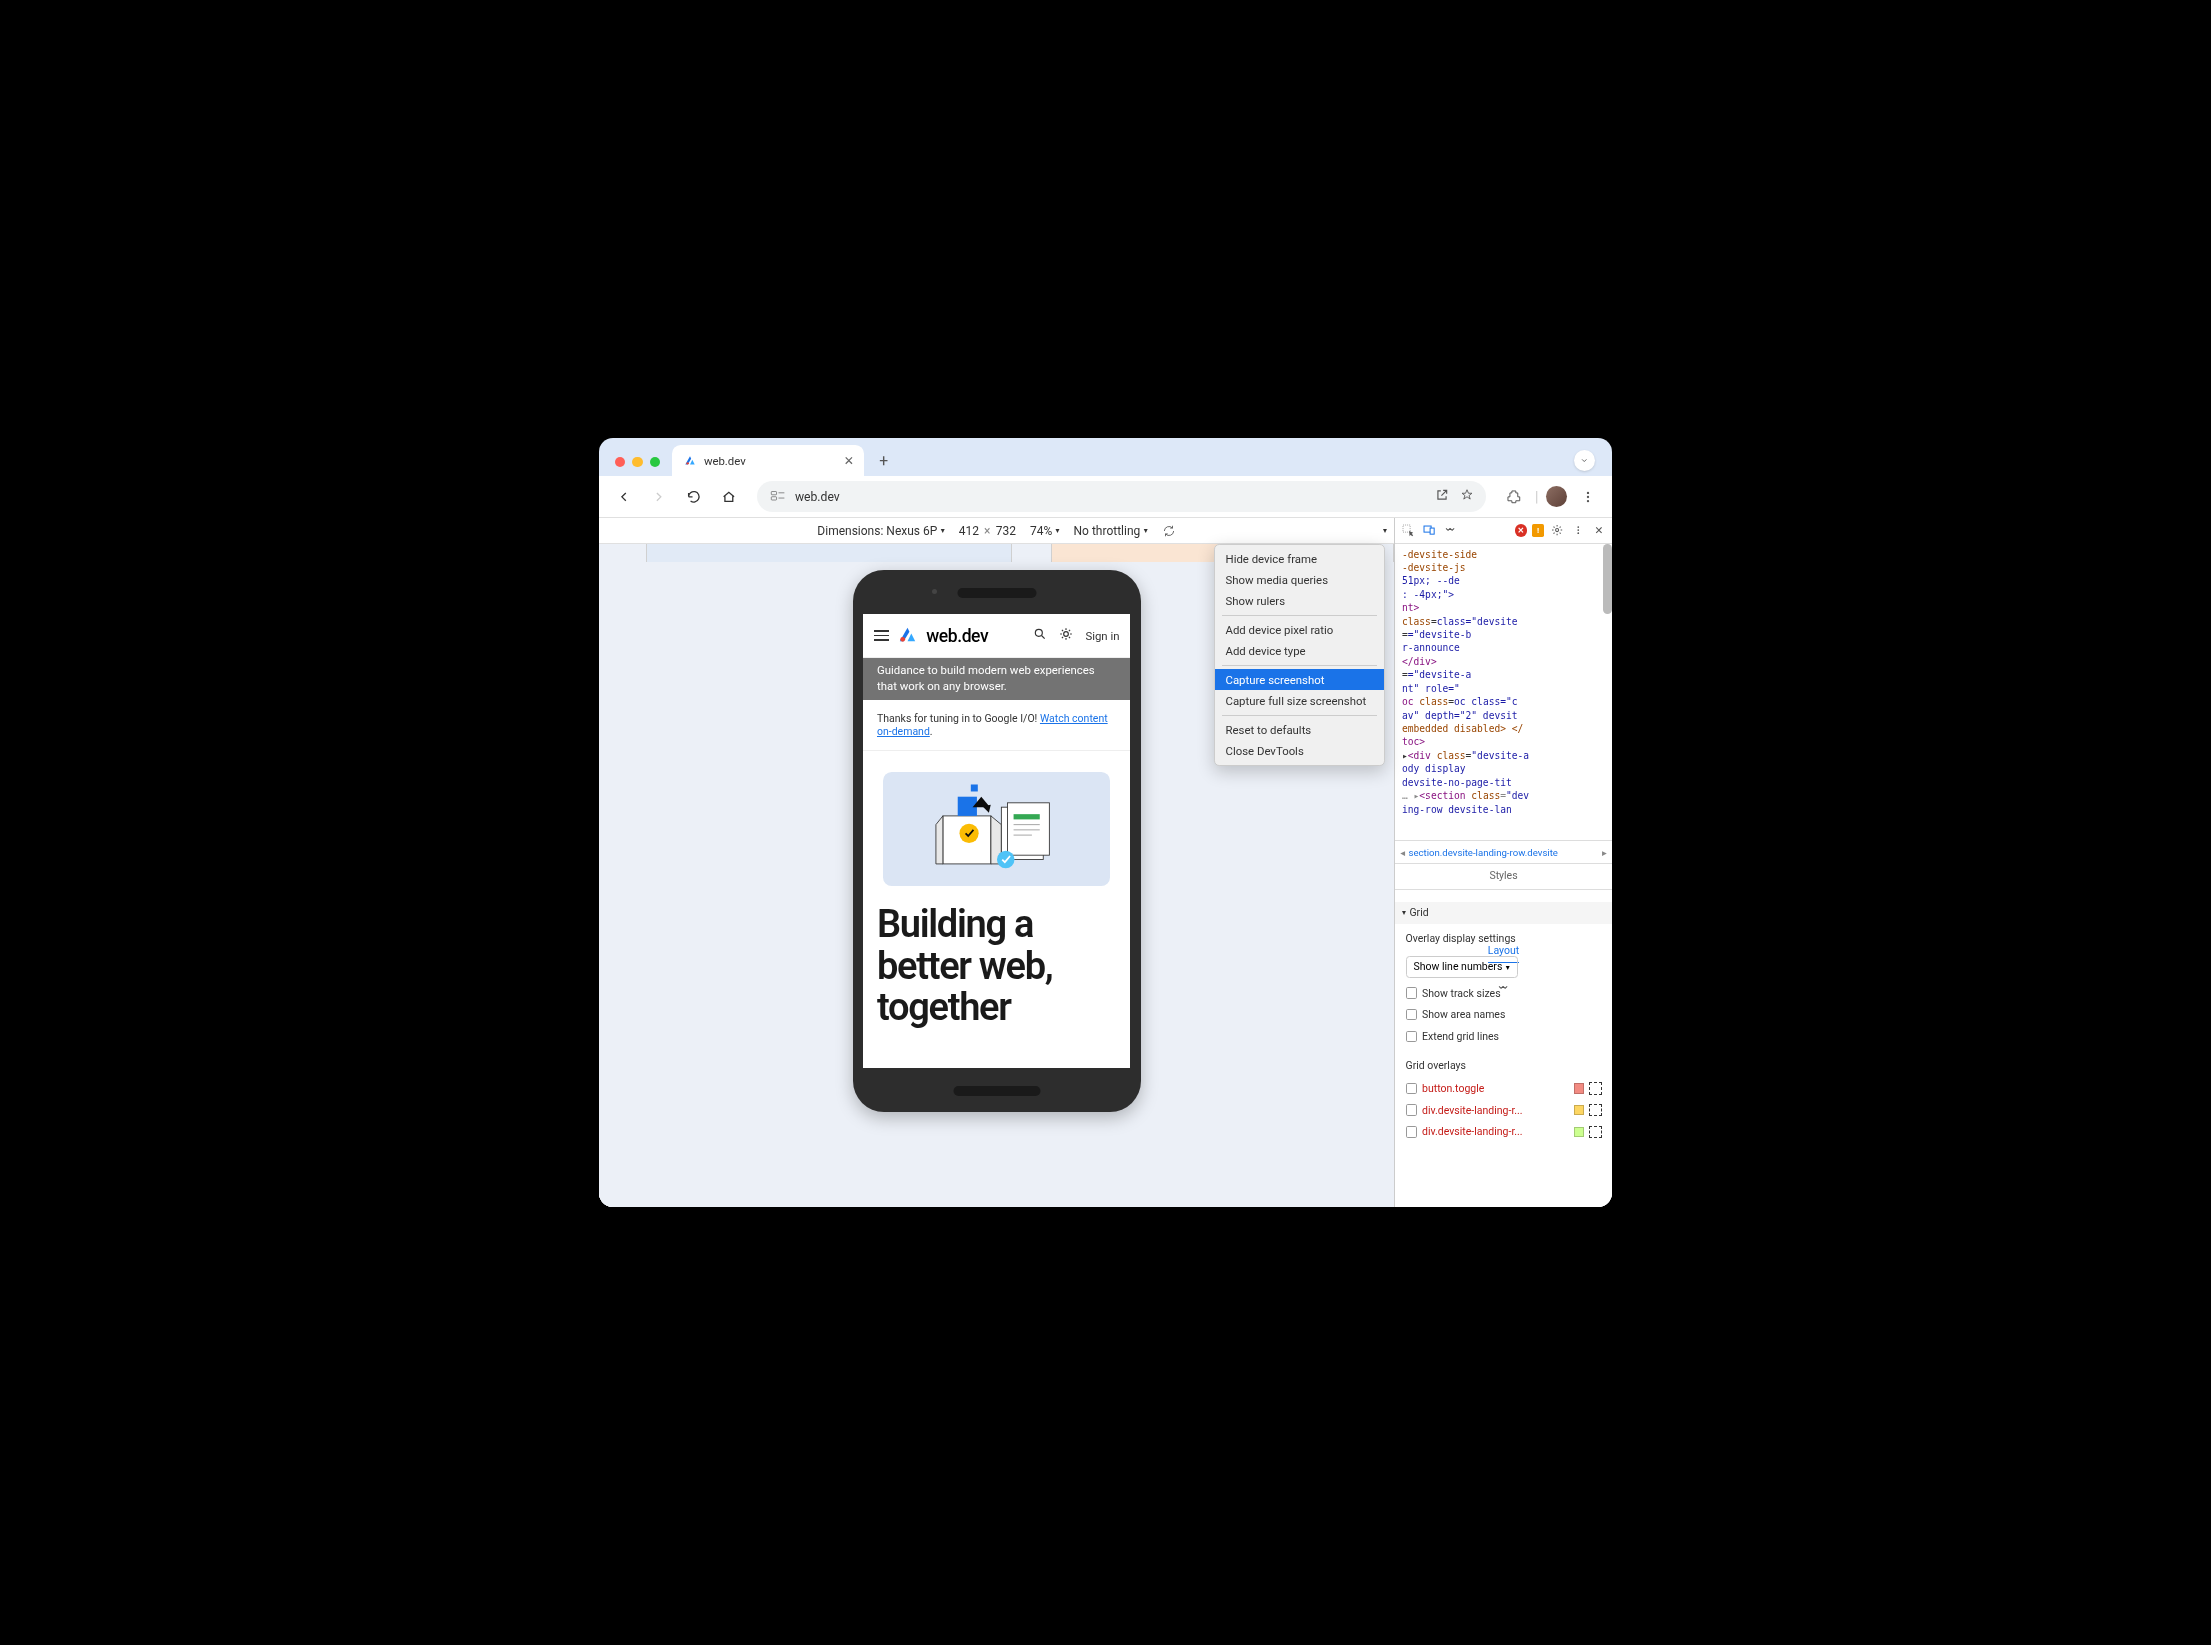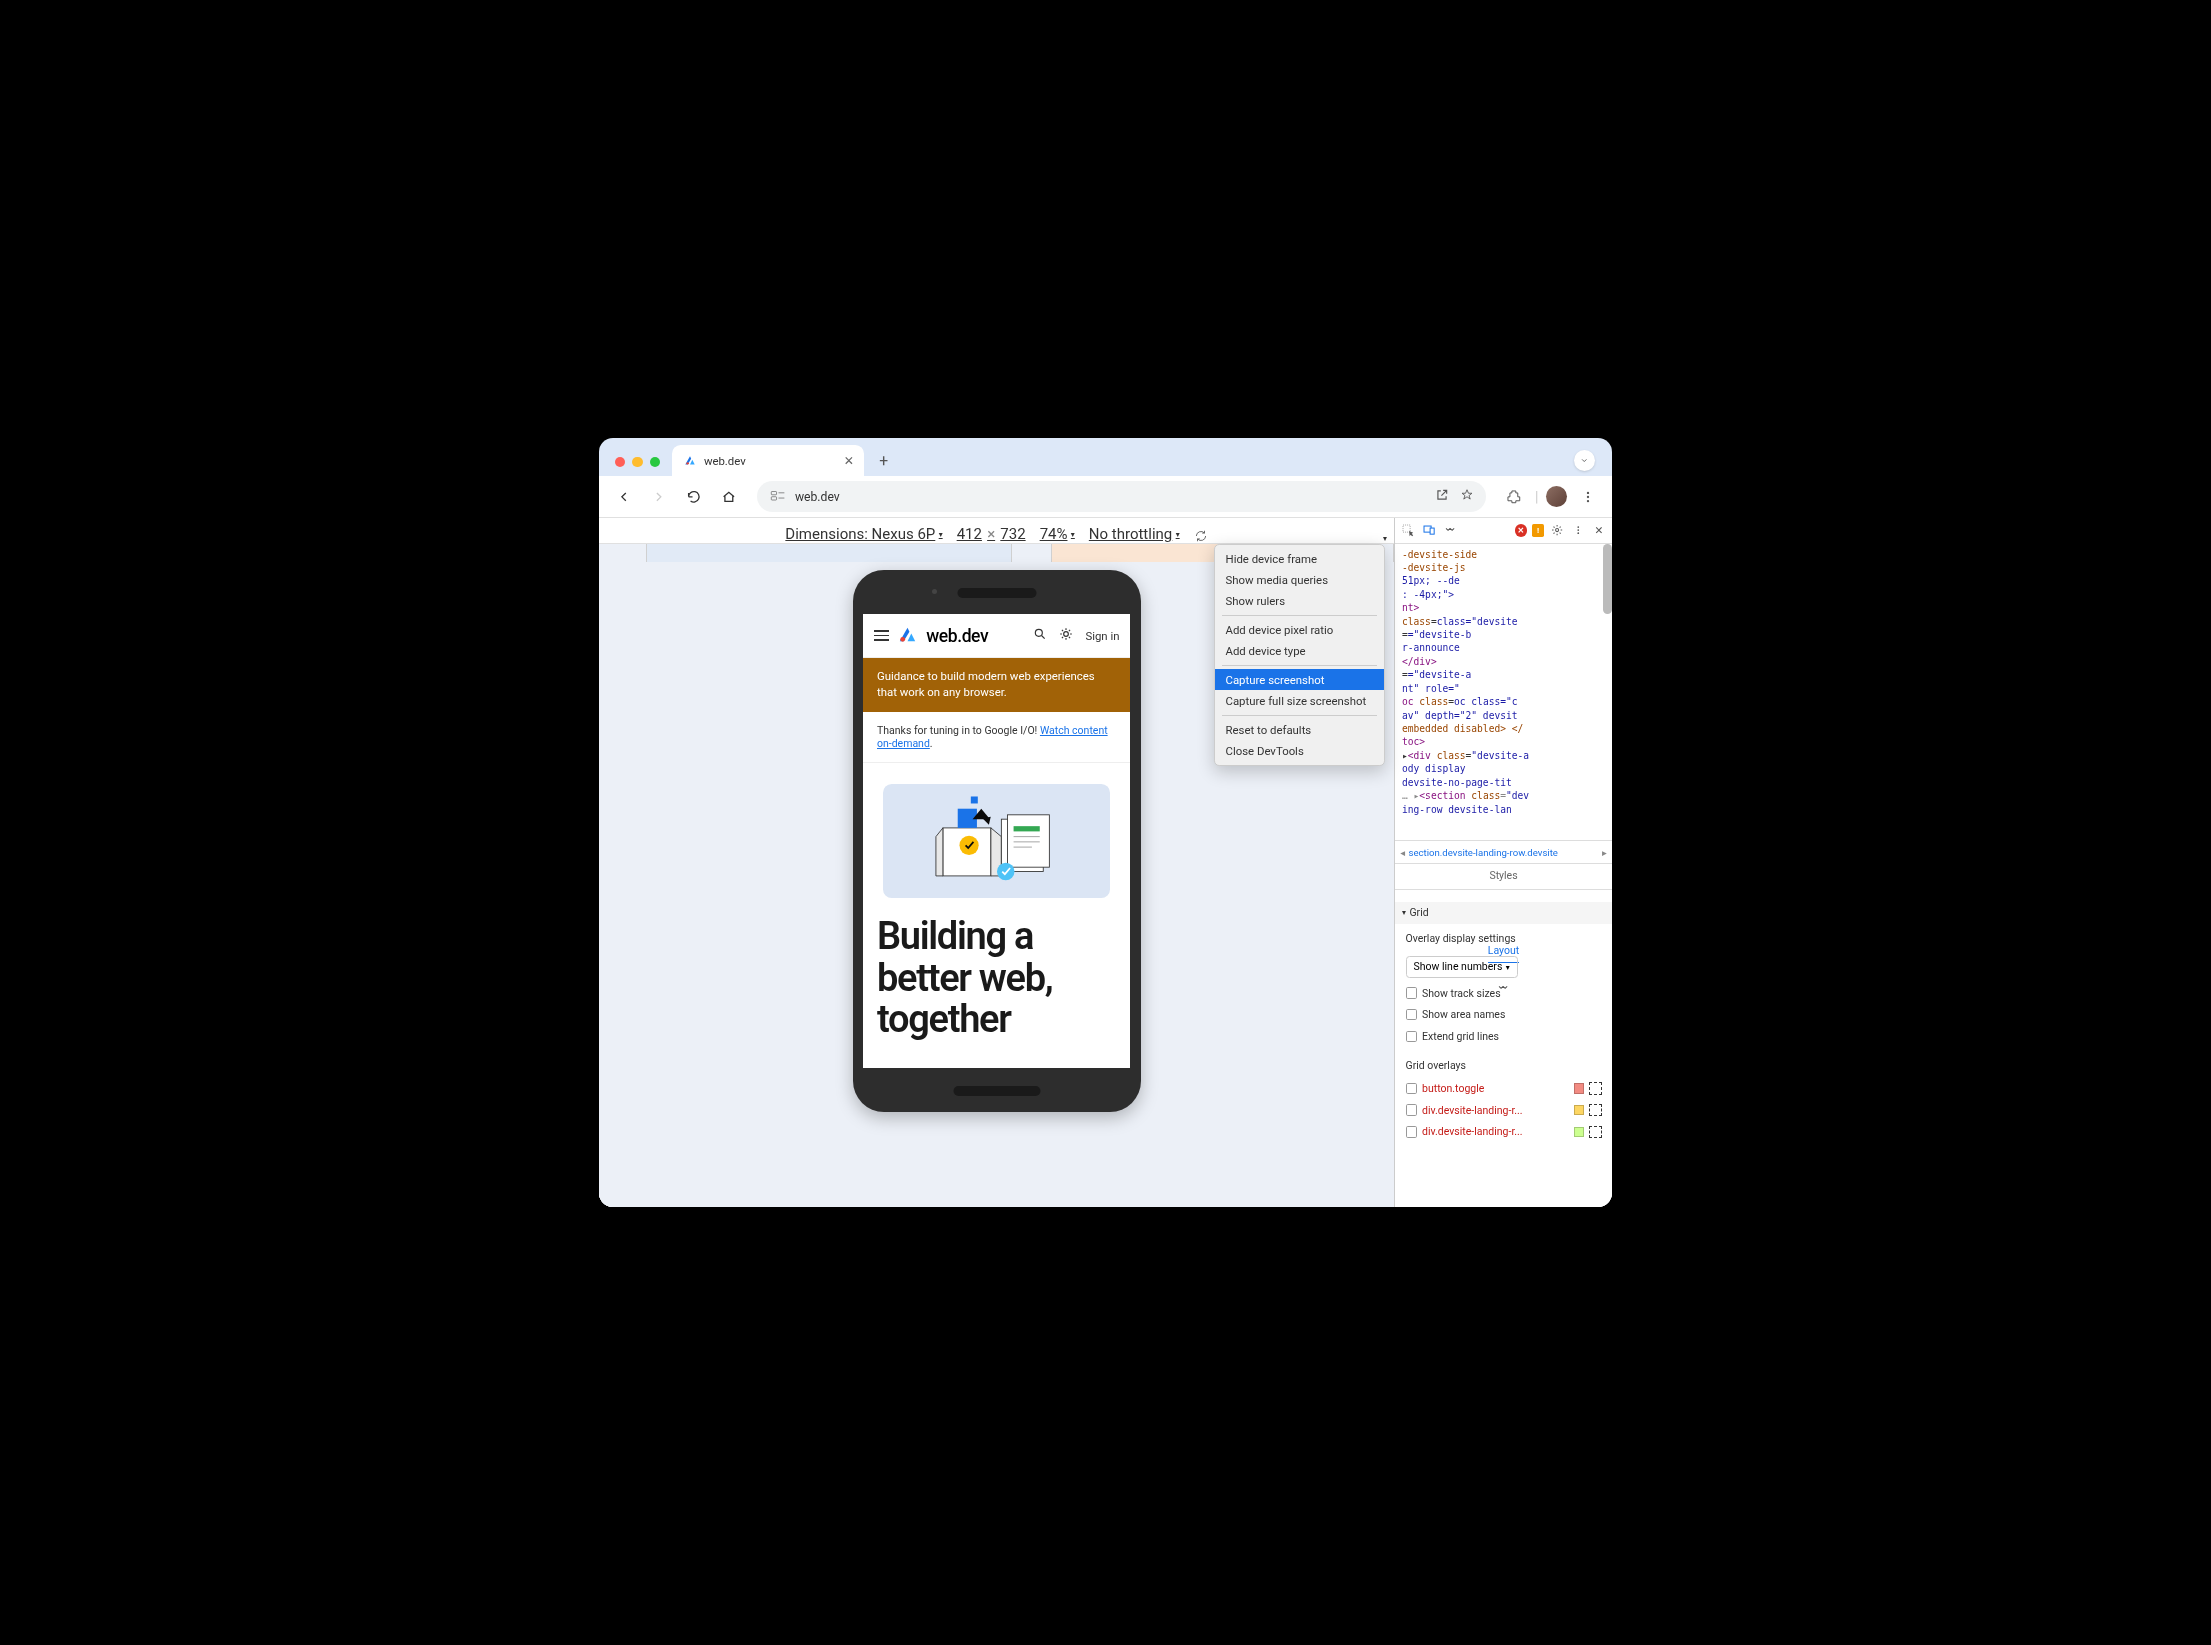--- a/index.html
+++ b/index.html
@@ -110,29 +110,28 @@
     .viewport-area {
       flex: 1;
       display: flex;
       flex-direction: column;
       background: #fff;
       position: relative;
     }
     .device-toolbar {
       height: 26px;
       display: flex;
-      align-items: flex-end;
+      align-items: center;
       justify-content: center;
       gap: 14px;
-      font-size: 15px;
+      font-size: 12px;
       color: #333;
       border-bottom: 0.9px solid #e0e0e0;
       padding: 0 8.7px;
       position: relative;
-      text-decoration: underline;
     }
     .dt-item { display: flex; align-items: center; gap: 1.7px; }
     .dt-chevron { font-size: 7.9px; padding-left: 1.7px; }
     .dt-times { color: #888; padding: 0 3.5px; }
     .rulers-bg {
       position: absolute; left: 0; right: 0; top: 26px; height: 17.5px;
       display: flex;
     }
     .ruler-seg { border-right: 0.9px solid #d0d0d0; flex: 1; }
     .ruler-seg.blue { background: #e1eaf6; }
@@ -170,21 +169,21 @@
     }
     .site-header {
       height: 44px; display: flex; align-items: center; padding: 0 10.5px; gap: 7px;
       border-bottom: 0.9px solid #eee;
     }
     .hamburger { display: flex; flex-direction: column; gap: 2.6px; cursor: pointer; }
     .hamburger span { width: 15.7px; height: 1.7px; background: #333; }
     .site-logo-text { font-size: 17.5px; font-weight: 500; letter-spacing: -0.4px; }
     .site-actions { margin-left: auto; display: flex; gap: 12.2px; align-items: center; font-size: 11.4px; color: #333; }
     .banner {
-      background: #a16207; color: #fff; padding: 11px 14px; font-size: 11.4px; line-height: 1.4;
+      background: #737373; color: #fff; padding: 5px 14px; font-size: 11.4px; line-height: 1.4;
     }
     .notice {
       padding: 12.2px 14px; font-size: 10.5px; color: #333; border-bottom: 0.9px solid #eee;
     }
     .notice a { color: #1a73e8; text-decoration: underline; }
     .hero-area { padding: 21px 14px; }
     .hero-illustration {
       background: #dbe5f4; border-radius: 8.7px; height: 114px; margin: 0 auto 17.5px auto;
       width: 227px; display: flex; align-items: center; justify-content: center;
       position: relative;

